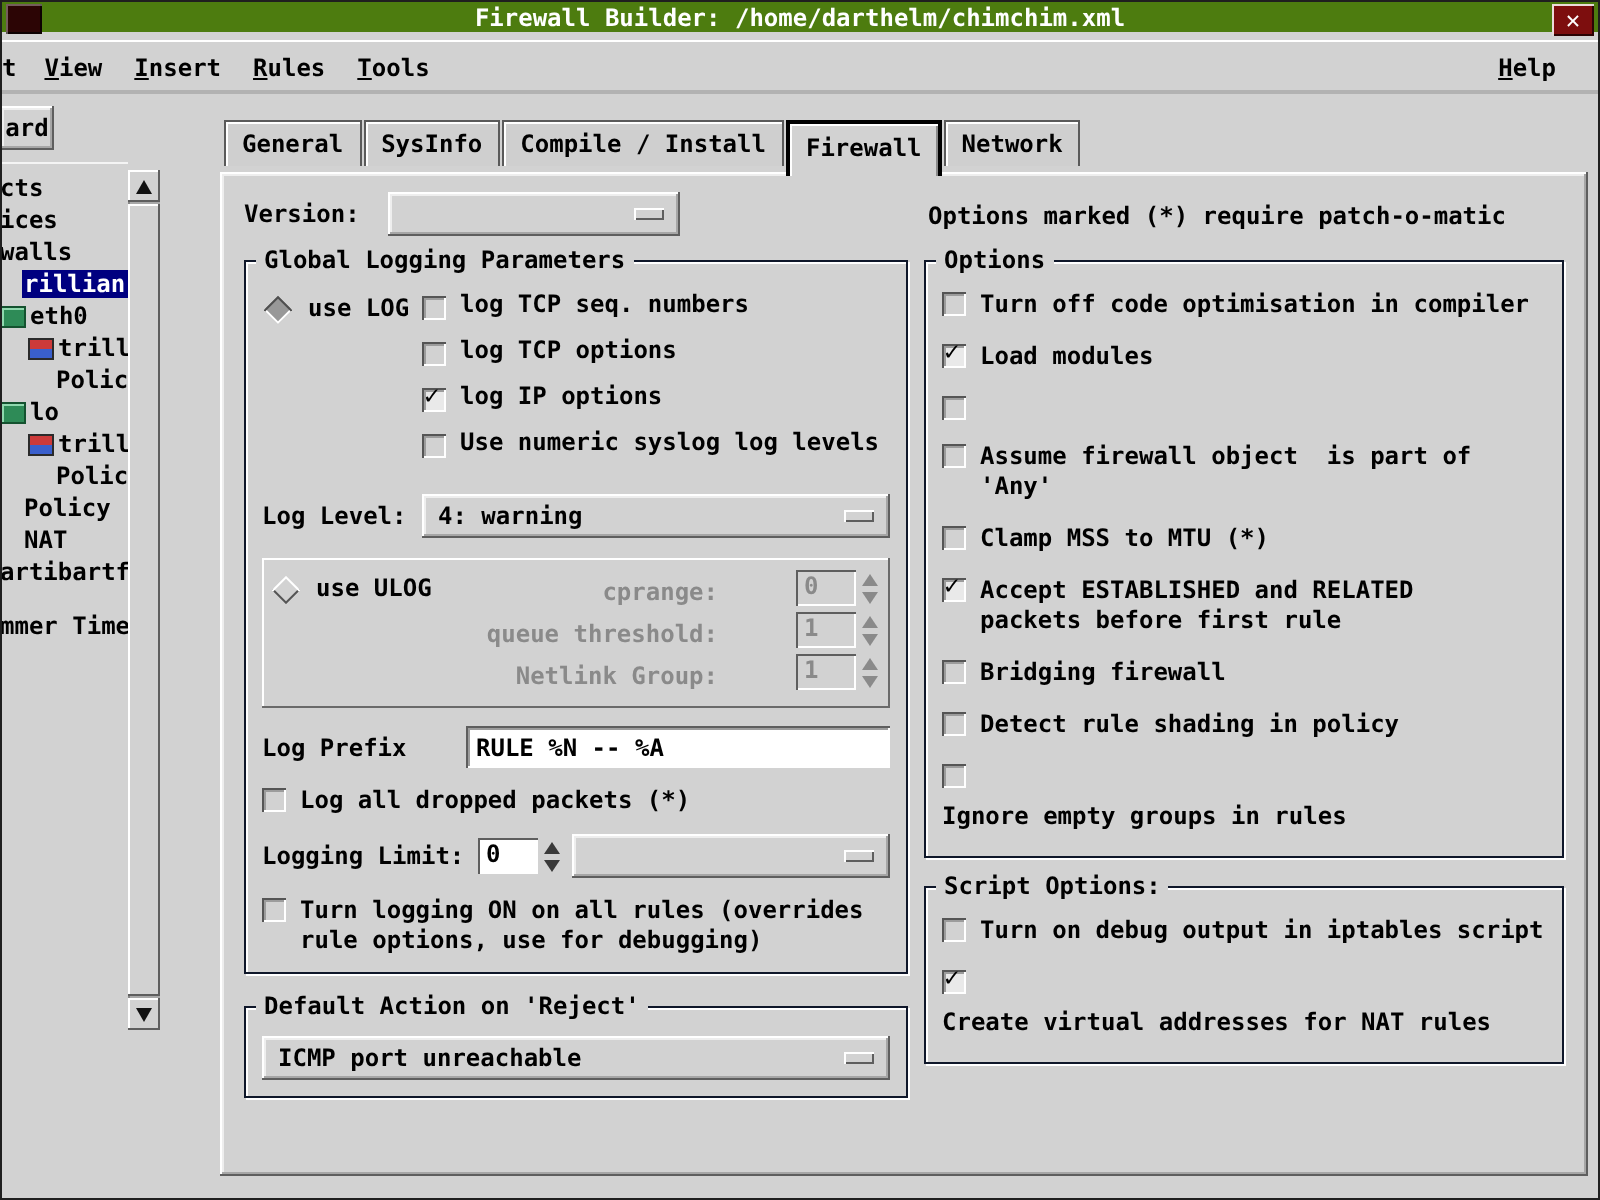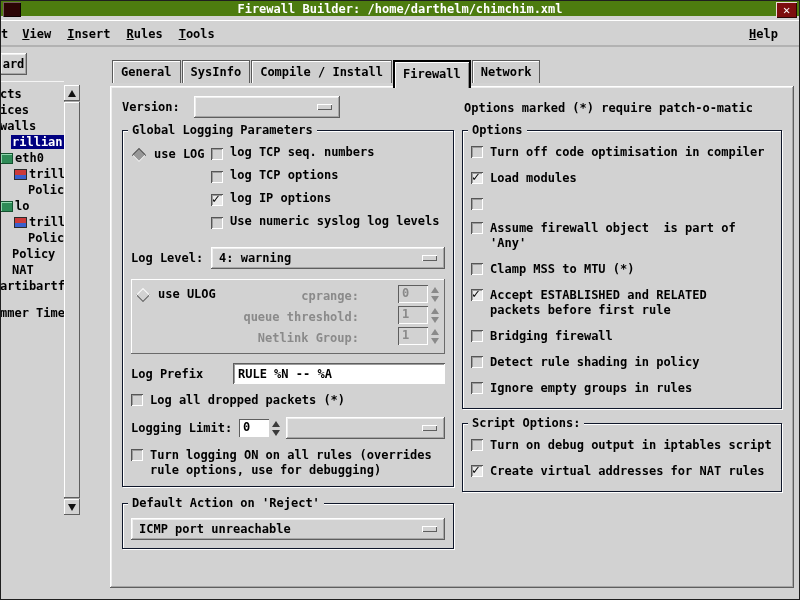--- a/index.html
+++ b/index.html
@@ -149,21 +149,21 @@
   .prefix-row { display:flex; align-items:center; margin-top:9px; }
   .prefix-row .flabel { width:102px; flex:none; }
   .prefix-row .text-input { flex:1; min-width:0; }
   .mt8 { margin-top:9px; }
   .limit-row { display:flex; align-items:center; margin-top:9px; }
   .limit-row .flabel { width:108px; flex:none; }
   .limit-row .option-menu { flex:1; margin-left:6px; }
 
   
   .opt-list .cbrow { margin-bottom:11px; }
-  .opt-list .cbrow:last-child { margin-bottom:4px; }
+  .opt-list .cbrow:last-child { margin-bottom:4px;flex-direction:column; }
 </style>
 </head>
 <body>
 
 <div class="titlebar">
   <span class="tb-icon"></span>
   <span class="tb-title">Firewall Builder: /home/darthelm/chimchim.xml</span>
   <span class="tb-close">✕</span>
 </div>
 

